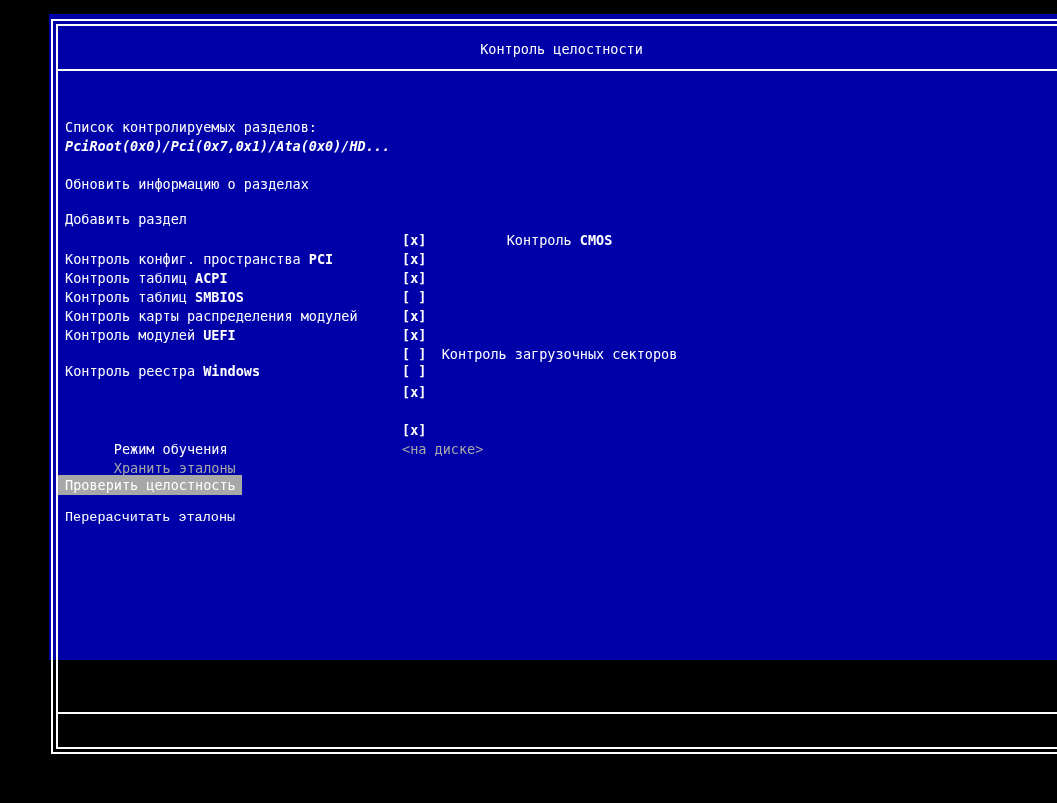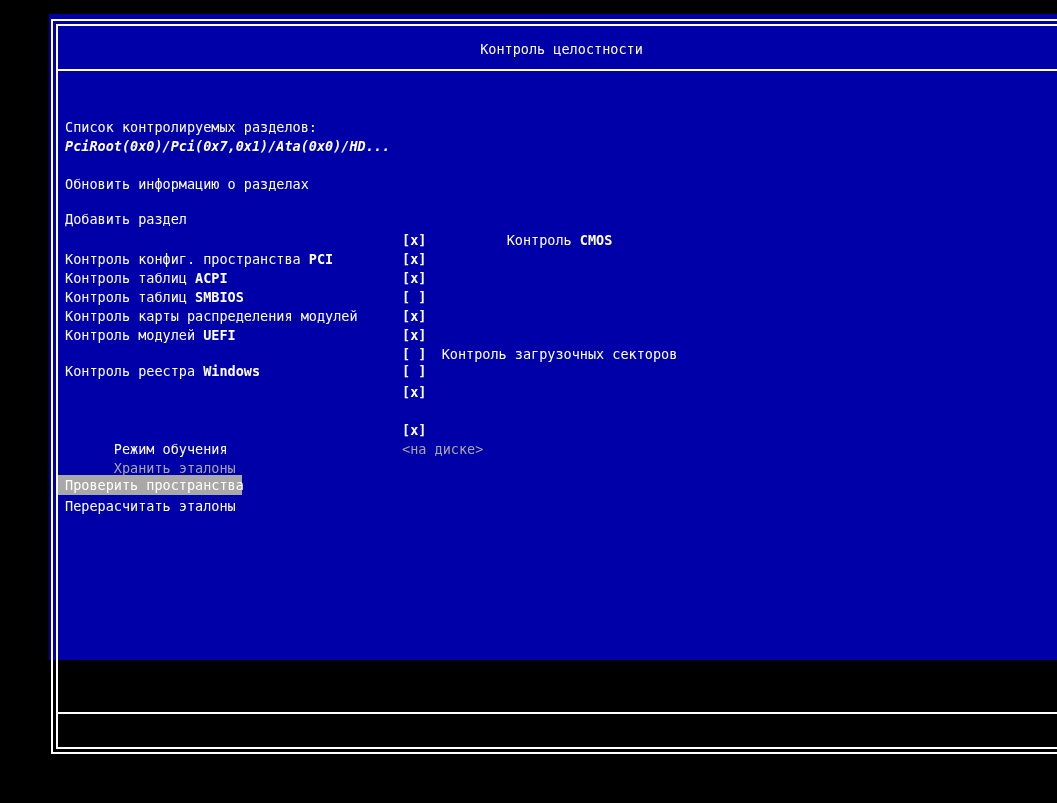--- a/index.html
+++ b/index.html
@@ -67,21 +67,21 @@
     <div class="line" style="top:407px;">
       <span>Режим обучения</span>
       <span class="val bold">[x]</span>
     </div>
 
     <div class="line muted" style="top:426px;">
       <span>Хранить эталоны</span>
       <span class="val">&lt;на диске&gt;</span>
     </div>
 
-    <div class="line selected" style="top:461px;">Проверить пространства</div>
+    <div class="line selected" style="top:461px;">Проверить целостность</div>
 
-    <div class="line" style="top:483px;">Перерасчитать эталоны</div>
+    <div class="line" style="top:494px;font-family:Liberation Mono, monospace;">Перерасчитать эталоны</div>
 
     <div class="hsep" style="top:698px;"></div>
 
 
   </div>
 </div>
 
 </body></html>

